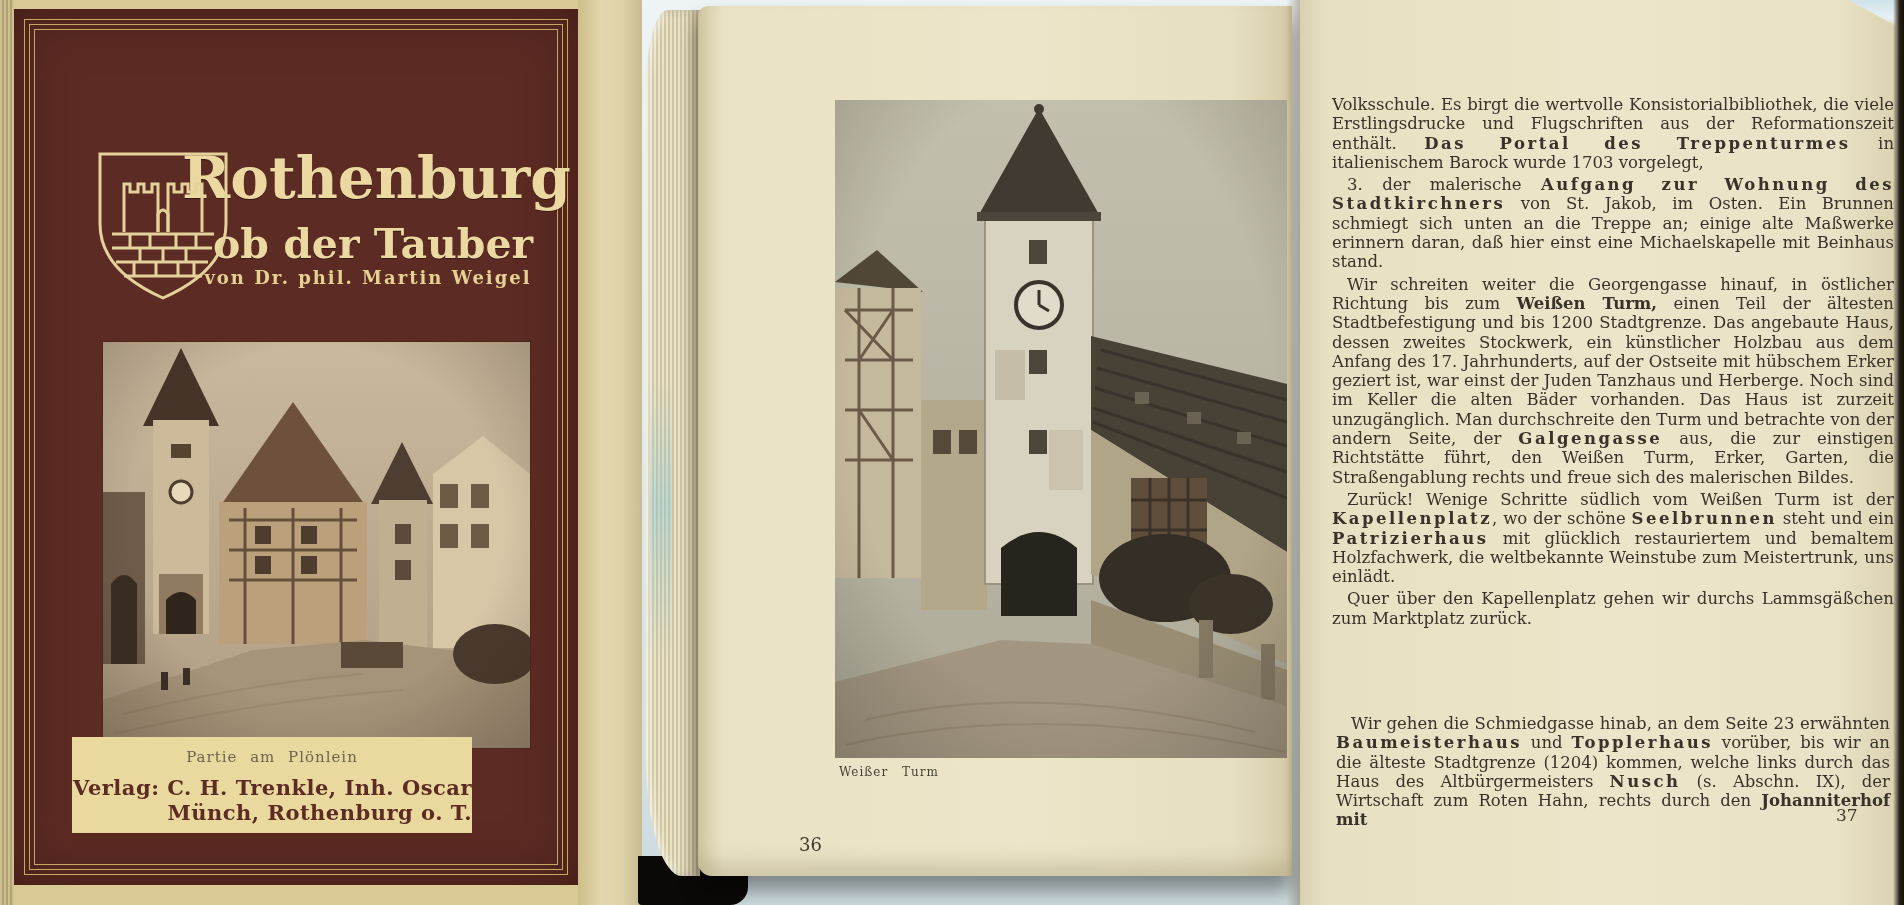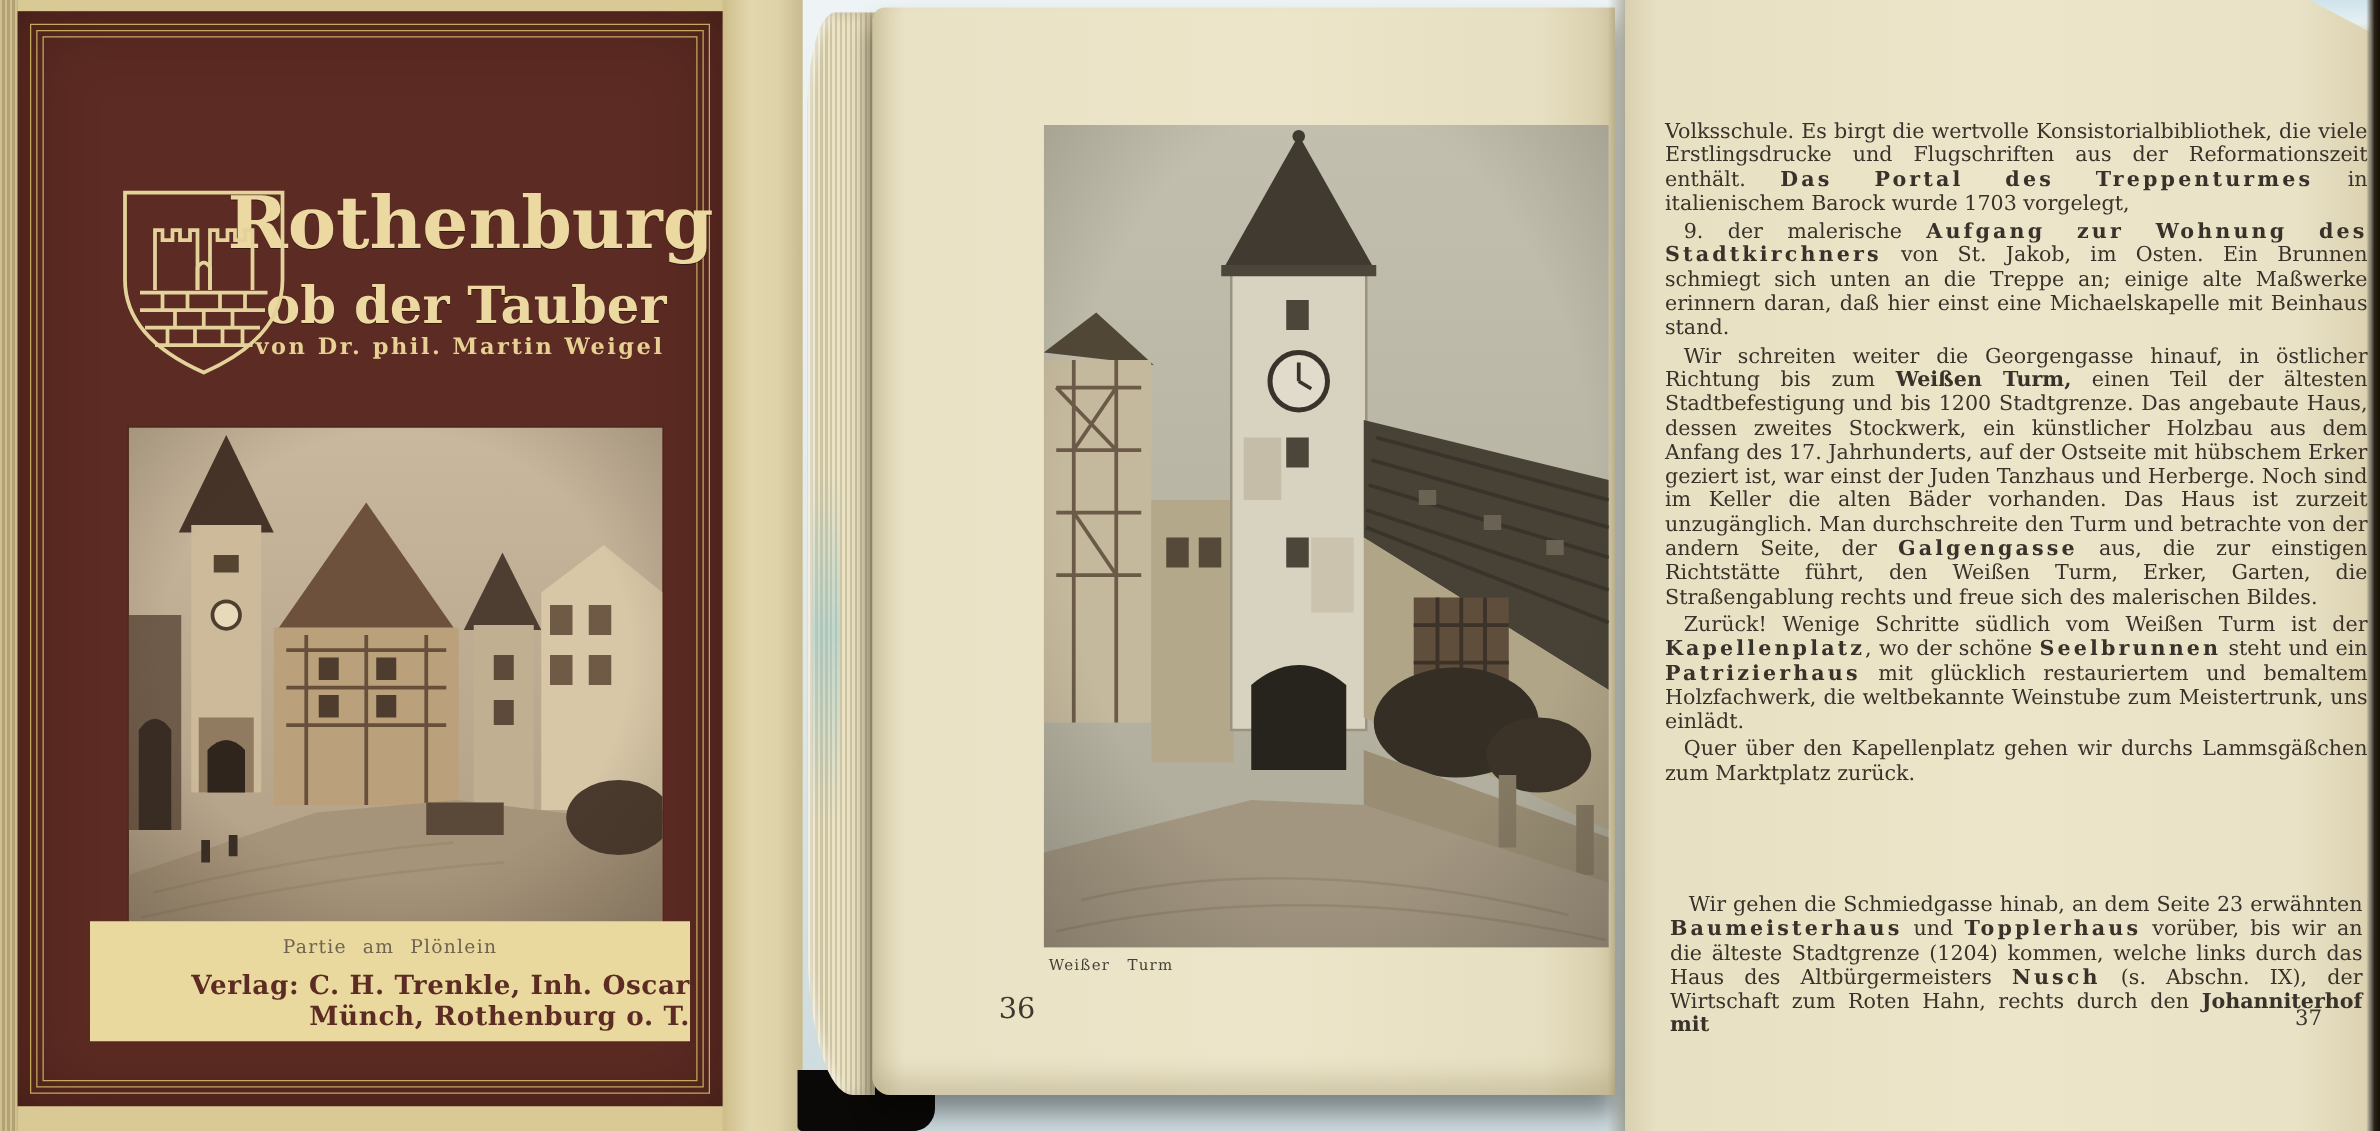--- a/index.html
+++ b/index.html
@@ -24,21 +24,21 @@
   #title2{left:182px;top:144px;width:360px;font-size:58px;}
   #title3{left:208px;top:220px;width:330px;font-size:41px;}
   #byline{position:absolute;left:198px;top:267px;width:340px;text-align:center;
     color:#e6d193;font-size:18px;font-weight:bold;letter-spacing:2px;}
 
   #shield{position:absolute;left:90px;top:148px;width:146px;height:158px;}
 
   #cover-photo{position:absolute;left:103px;top:342px;width:427px;height:406px;
     box-shadow:0 0 0 1px rgba(60,35,20,.5);}
 
-  #cover-panel{position:absolute;left:72px;top:737px;width:480px;height:96px;background:#ead99e;}
+  #cover-panel{position:absolute;left:72px;top:737px;width:400px;height:96px;background:#ead99e;}
   #cover-panel .pcap{margin-top:11px;text-align:center;font-size:15px;color:#6e6450;
     letter-spacing:1px;word-spacing:7px;}
   #cover-panel .pub{margin-top:9px;text-align:right;font-size:21px;font-weight:bold;
     color:#5c2b23;letter-spacing:.5px;}
 
   
   #dark-under{position:absolute;left:638px;top:856px;width:110px;height:49px;background:#0b0907;
     border-radius:0 0 18px 4px;}
   #fore-edge{position:absolute;left:646px;top:10px;width:54px;height:866px;
     background:repeating-linear-gradient(90deg,#ece3c4 0 2px,#cdc4a3 2px 4px);
@@ -48,21 +48,21 @@
     background:linear-gradient(180deg,rgba(140,200,215,0),rgba(140,200,215,.45) 45%,rgba(140,200,215,0));
     border-radius:10px;}
 
   #left-page{position:absolute;left:698px;top:6px;width:594px;height:870px;
     background:linear-gradient(90deg,#d6cdaa 0,#e9e2c5 26px,#ece5c9 55%,#e6dfc1 90%,#d6cca9 100%);
     border-radius:10px 0 0 14px;
     box-shadow:0 14px 20px rgba(0,0,0,.4), inset 0 -14px 18px rgba(120,105,65,.22);}
   #lp-photo{position:absolute;left:835px;top:100px;width:452px;height:658px;}
   #lp-caption{position:absolute;left:839px;top:765px;font-size:12px;color:#45403 5;
     color:#454036;letter-spacing:1px;word-spacing:9px;}
-  #lp-num{position:absolute;left:799px;top:794px;font-size:23px;color:#3f392f;}
+  #lp-num{position:absolute;left:799px;top:834px;font-size:18px;color:#3f392f;}
 
   #spine{position:absolute;left:1286px;top:0;width:36px;height:905px;
     background:linear-gradient(90deg,rgba(96,84,50,0),rgba(96,84,50,.35) 35%,rgba(66,56,32,.48) 55%,rgba(110,98,62,.12));}
 
   #right-page{position:absolute;left:1300px;top:0;width:596px;height:905px;
     background:linear-gradient(90deg,#d9d0ae 0,#e7e0c2 26px,#ece5c9 50%,#e9e2c6 90%,#dcd2b1 100%);
     border-radius:0 12px 0 0;}
   #right-dark{position:absolute;left:1893px;top:0;width:11px;height:905px;
     background:linear-gradient(90deg,#a5966c,#30261500 0,#2a2013 60%,#15100a);}
   #corner-tr{position:absolute;left:1848px;top:0;width:56px;height:30px;
@@ -244,21 +244,21 @@
   <div id="lp-caption">Weißer Turm</div>
   <div id="lp-num">36</div>
 
   <div id="spine"></div>
   <div id="right-page"></div>
   <div id="corner-tr"></div>
   <div id="right-dark"></div>
 
   <div id="rp-flow" class="rp-body">
     <p class="noindent"><span>Volksschule. Es birgt die wertvolle Konsistorialbibliothek, die viele Erstlingsdrucke und Flugschriften aus der Reformationszeit enthält. </span><span class="seg-sp">Das Portal des Treppenturmes</span><span> in italienischem Barock wurde 1703 vorgelegt,</span></p>
-    <p><span>9. der malerische </span><span class="seg-sp">Aufgang zur Wohnung des Stadtkirchners</span><span> von St. Jakob, im Osten. Ein Brunnen schmiegt sich unten an die Treppe an; einige alte Maßwerke erinnern daran, daß hier einst eine Michaelskapelle mit Beinhaus stand.</span></p>
+    <p><span>3. der malerische </span><span class="seg-sp">Aufgang zur Wohnung des Stadtkirchners</span><span> von St. Jakob, im Osten. Ein Brunnen schmiegt sich unten an die Treppe an; einige alte Maßwerke erinnern daran, daß hier einst eine Michaelskapelle mit Beinhaus stand.</span></p>
     <p><span>Wir schreiten weiter die Georgengasse hinauf, in östlicher Richtung bis zum </span><span class="seg-b">Weißen Turm,</span><span> einen Teil der ältesten Stadtbefestigung und bis 1200 Stadtgrenze. Das angebaute Haus, dessen zweites Stockwerk, ein künstlicher Holzbau aus dem Anfang des 17. Jahrhunderts, auf der Ostseite mit hübschem Erker geziert ist, war einst der Juden Tanzhaus und Herberge. Noch sind im Keller die alten Bäder vorhanden. Das Haus ist zurzeit unzugänglich. Man durchschreite den Turm und betrachte von der andern Seite, der </span><span class="seg-sp">Galgengasse</span><span> aus, die zur einstigen Richtstätte führt, den Weißen Turm, Erker, Garten, die Straßengablung rechts und freue sich des malerischen Bildes.</span></p>
     <p><span>Zurück! Wenige Schritte südlich vom Weißen Turm ist der </span><span class="seg-sp">Kapellenplatz</span><span>, wo der schöne </span><span class="seg-sp">Seelbrunnen</span><span> steht und ein </span><span class="seg-sp">Patrizierhaus</span><span> mit glücklich restauriertem und bemaltem Holzfachwerk, die weltbekannte Weinstube zum Meistertrunk, uns einlädt.</span></p>
     <p><span>Quer über den Kapellenplatz gehen wir durchs Lammsgäßchen zum Marktplatz zurück.</span></p>
   </div>
 
 
   <div id="rp-par6" class="rp-body">
     <p><span>Wir gehen die Schmiedgasse hinab, an dem Seite 23 erwähnten </span><span class="seg-sp">Baumeisterhaus</span><span> und </span><span class="seg-sp">Topplerhaus</span><span> vorüber, bis wir an die älteste Stadtgrenze (1204) kommen, welche links durch das Haus des Altbürgermeisters </span><span class="seg-sp">Nusch</span><span> (s. Abschn. IX), der Wirtschaft zum Roten Hahn, rechts durch den </span><span class="seg-b">Johanniterhof mit</span></p>
   </div>
 

